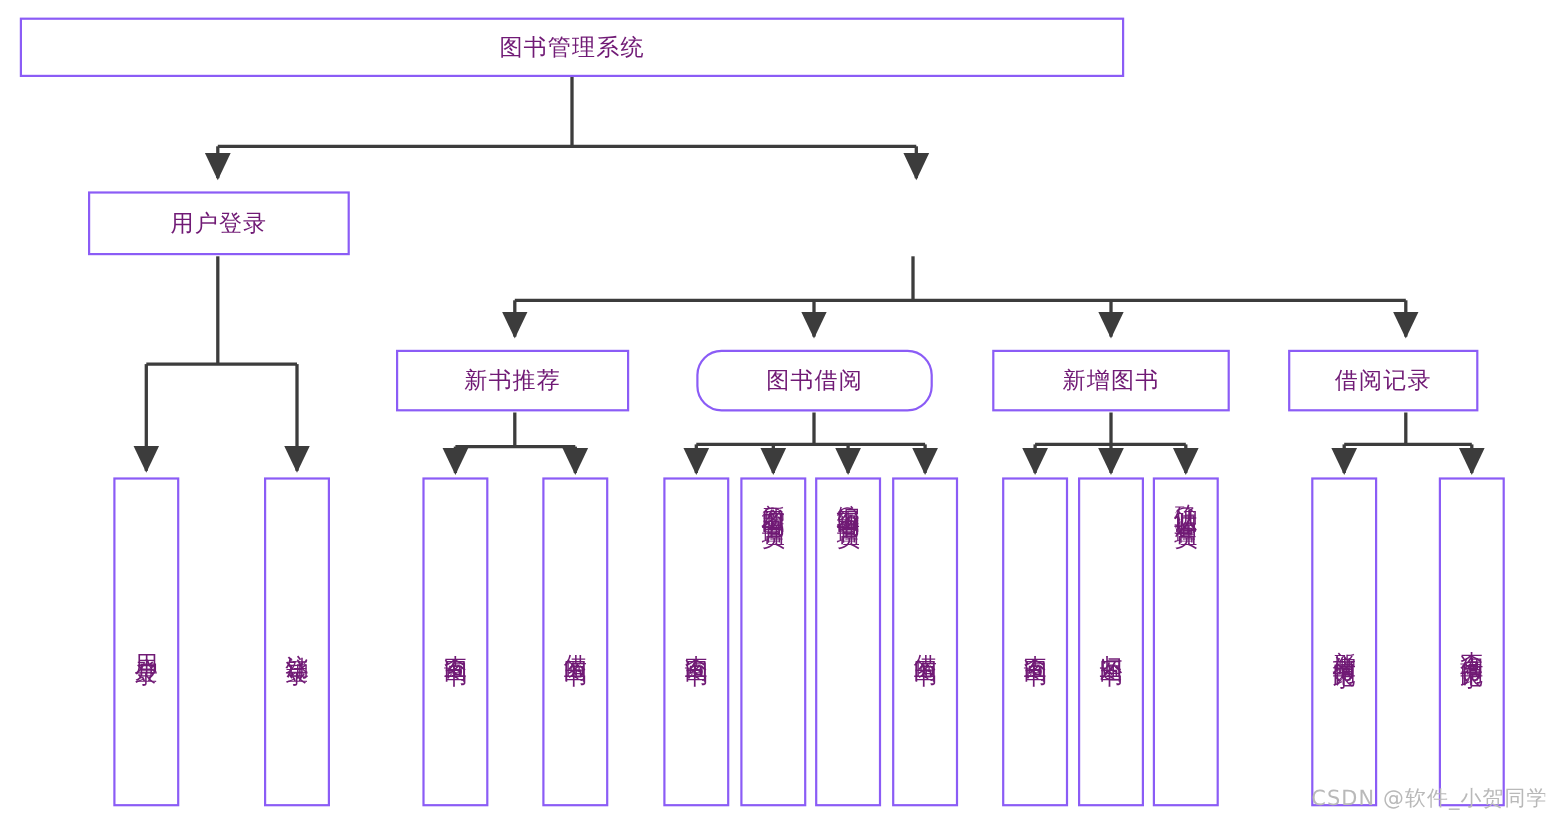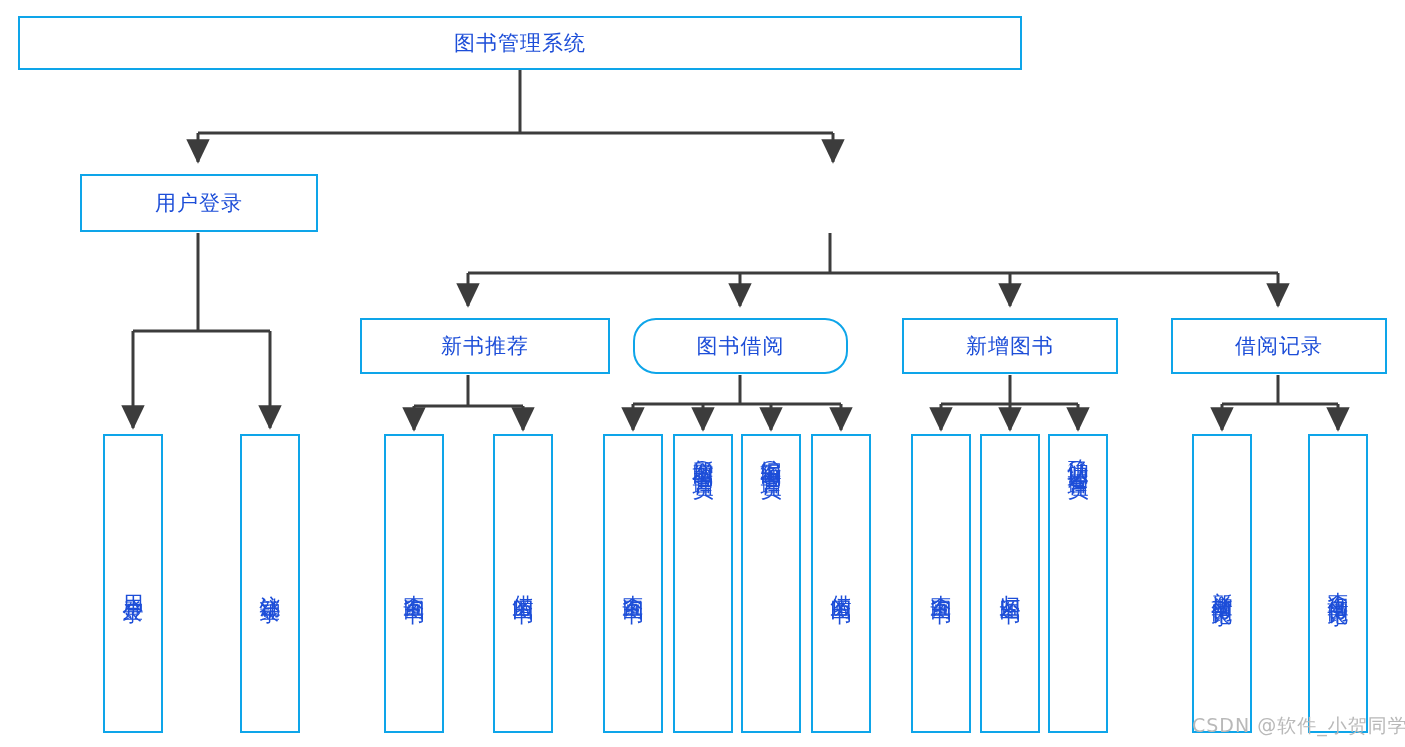--- a/index.html
+++ b/index.html
@@ -19,23 +19,23 @@
     position: absolute;
     left: 0;
     top: 0;
     width: 1405px;
     height: 747px;
     pointer-events: none;
   }
   .node {
     position: absolute;
     box-sizing: border-box;
-    border: 2px solid #0ea5e9;
+    border: 2px solid #8b5cf6;
     background: #ffffff;
-    color: #1d4ed8;
+    color: #701a75;
     display: flex;
     align-items: center;
     justify-content: center;
     line-height: 1.15;
     z-index: 2;
   }
   .node-h {
     font-size: 21px;
     letter-spacing: 1px;
   }
@@ -114,27 +114,27 @@
       <path d="M1222,404 L1222,430" marker-end="url(#arrow)"></path>
       <path d="M1338,404 L1338,430" marker-end="url(#arrow)"></path>
     </g>
   </svg>
 
   <div class="node node-h" style="left:18px; top:16px; width:1004px; height:54px;">图书管理系统</div>
 
   <div class="node node-h" style="left:80px; top:174px; width:238px; height:58px;">用户登录</div>
 
 
-  <div class="node node-h" style="left:360px; top:318px; width:250px; height:56px;">新书推荐</div>
+  <div class="node node-h" style="left:360px; top:318px; width:212px; height:56px;">新书推荐</div>
 
   <div class="node node-h" style="left:633px; top:318px; width:215px; height:56px;border-radius:23px;">图书借阅</div>
 
   <div class="node node-h" style="left:902px; top:318px; width:216px; height:56px;">新增图书</div>
 
-  <div class="node node-h" style="left:1171px; top:318px; width:216px; height:56px;">借阅记录</div>
+  <div class="node node-h" style="left:1171px; top:318px; width:173px; height:56px;">借阅记录</div>
 
   <div class="node node-v" style="left:103px; top:434px; width:60px; height:299px;">用户登录</div>
 
   <div class="node node-v" style="left:240px; top:434px; width:60px; height:299px;">注销登录</div>
 
   <div class="node node-v" style="left:384px; top:434px; width:60px; height:299px;">查询图书</div>
 
   <div class="node node-v" style="left:493px; top:434px; width:60px; height:299px;">借阅图书</div>
 
   <div class="node node-v" style="left:603px; top:434px; width:60px; height:299px;">查询图书</div>

